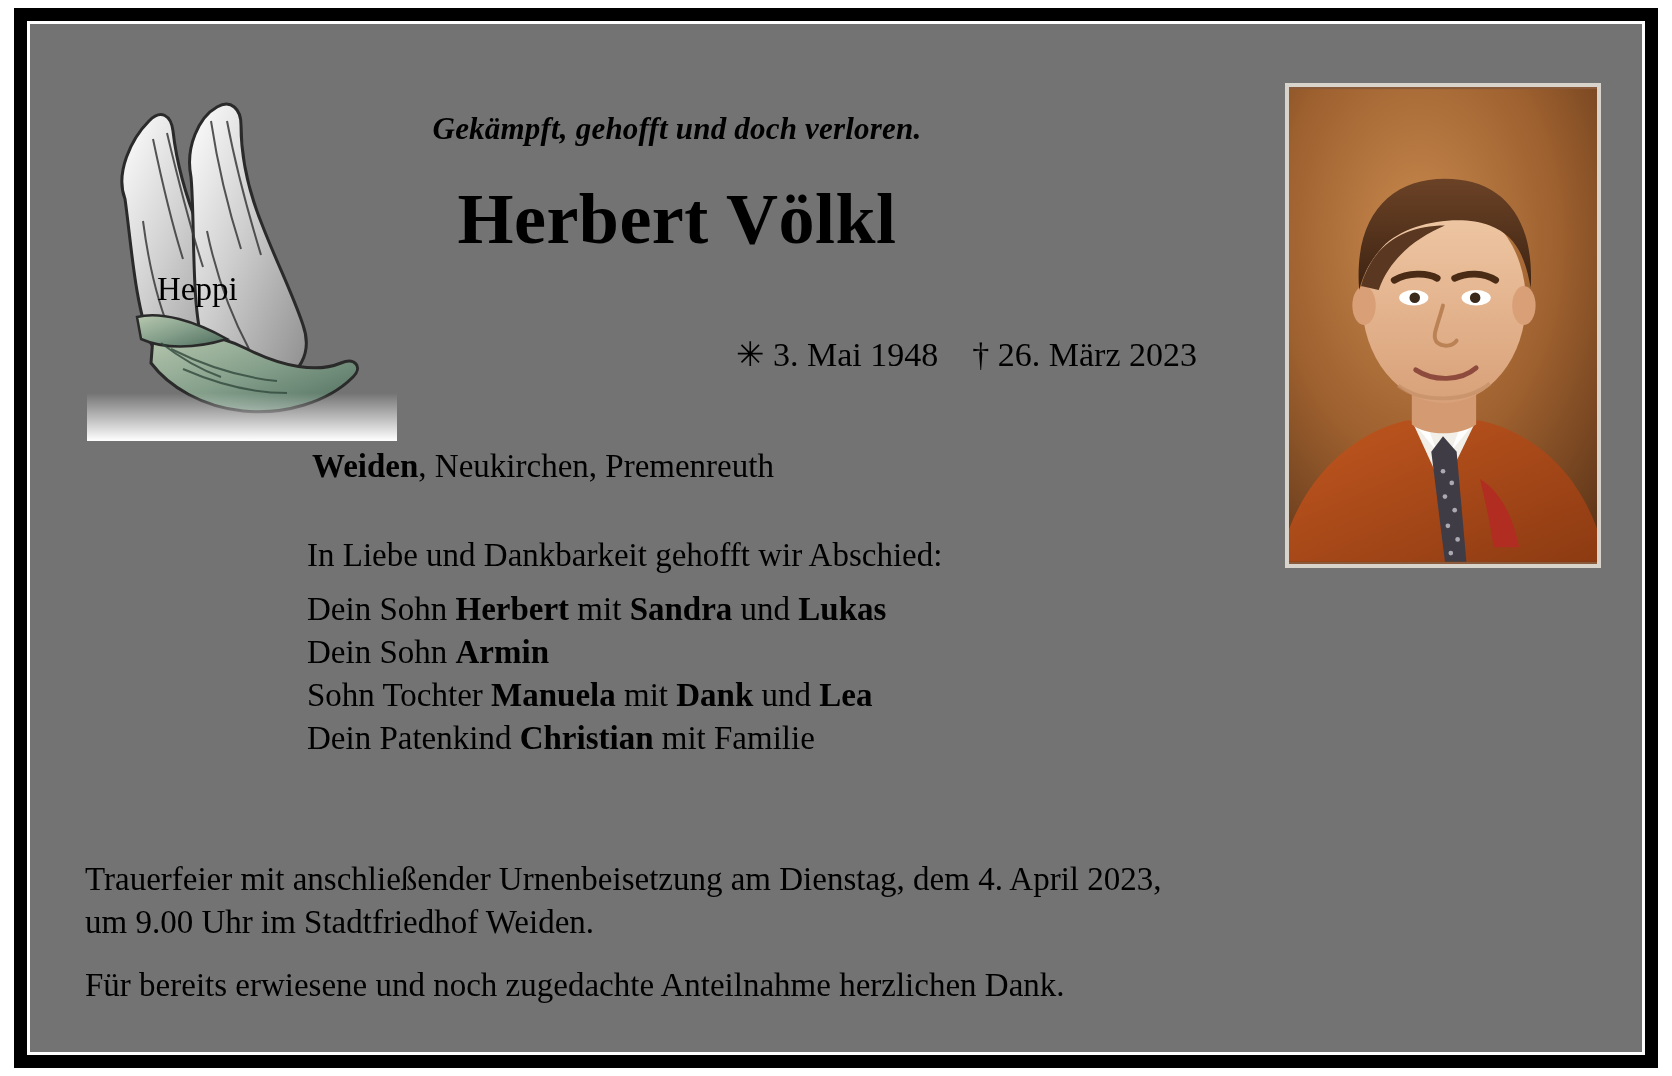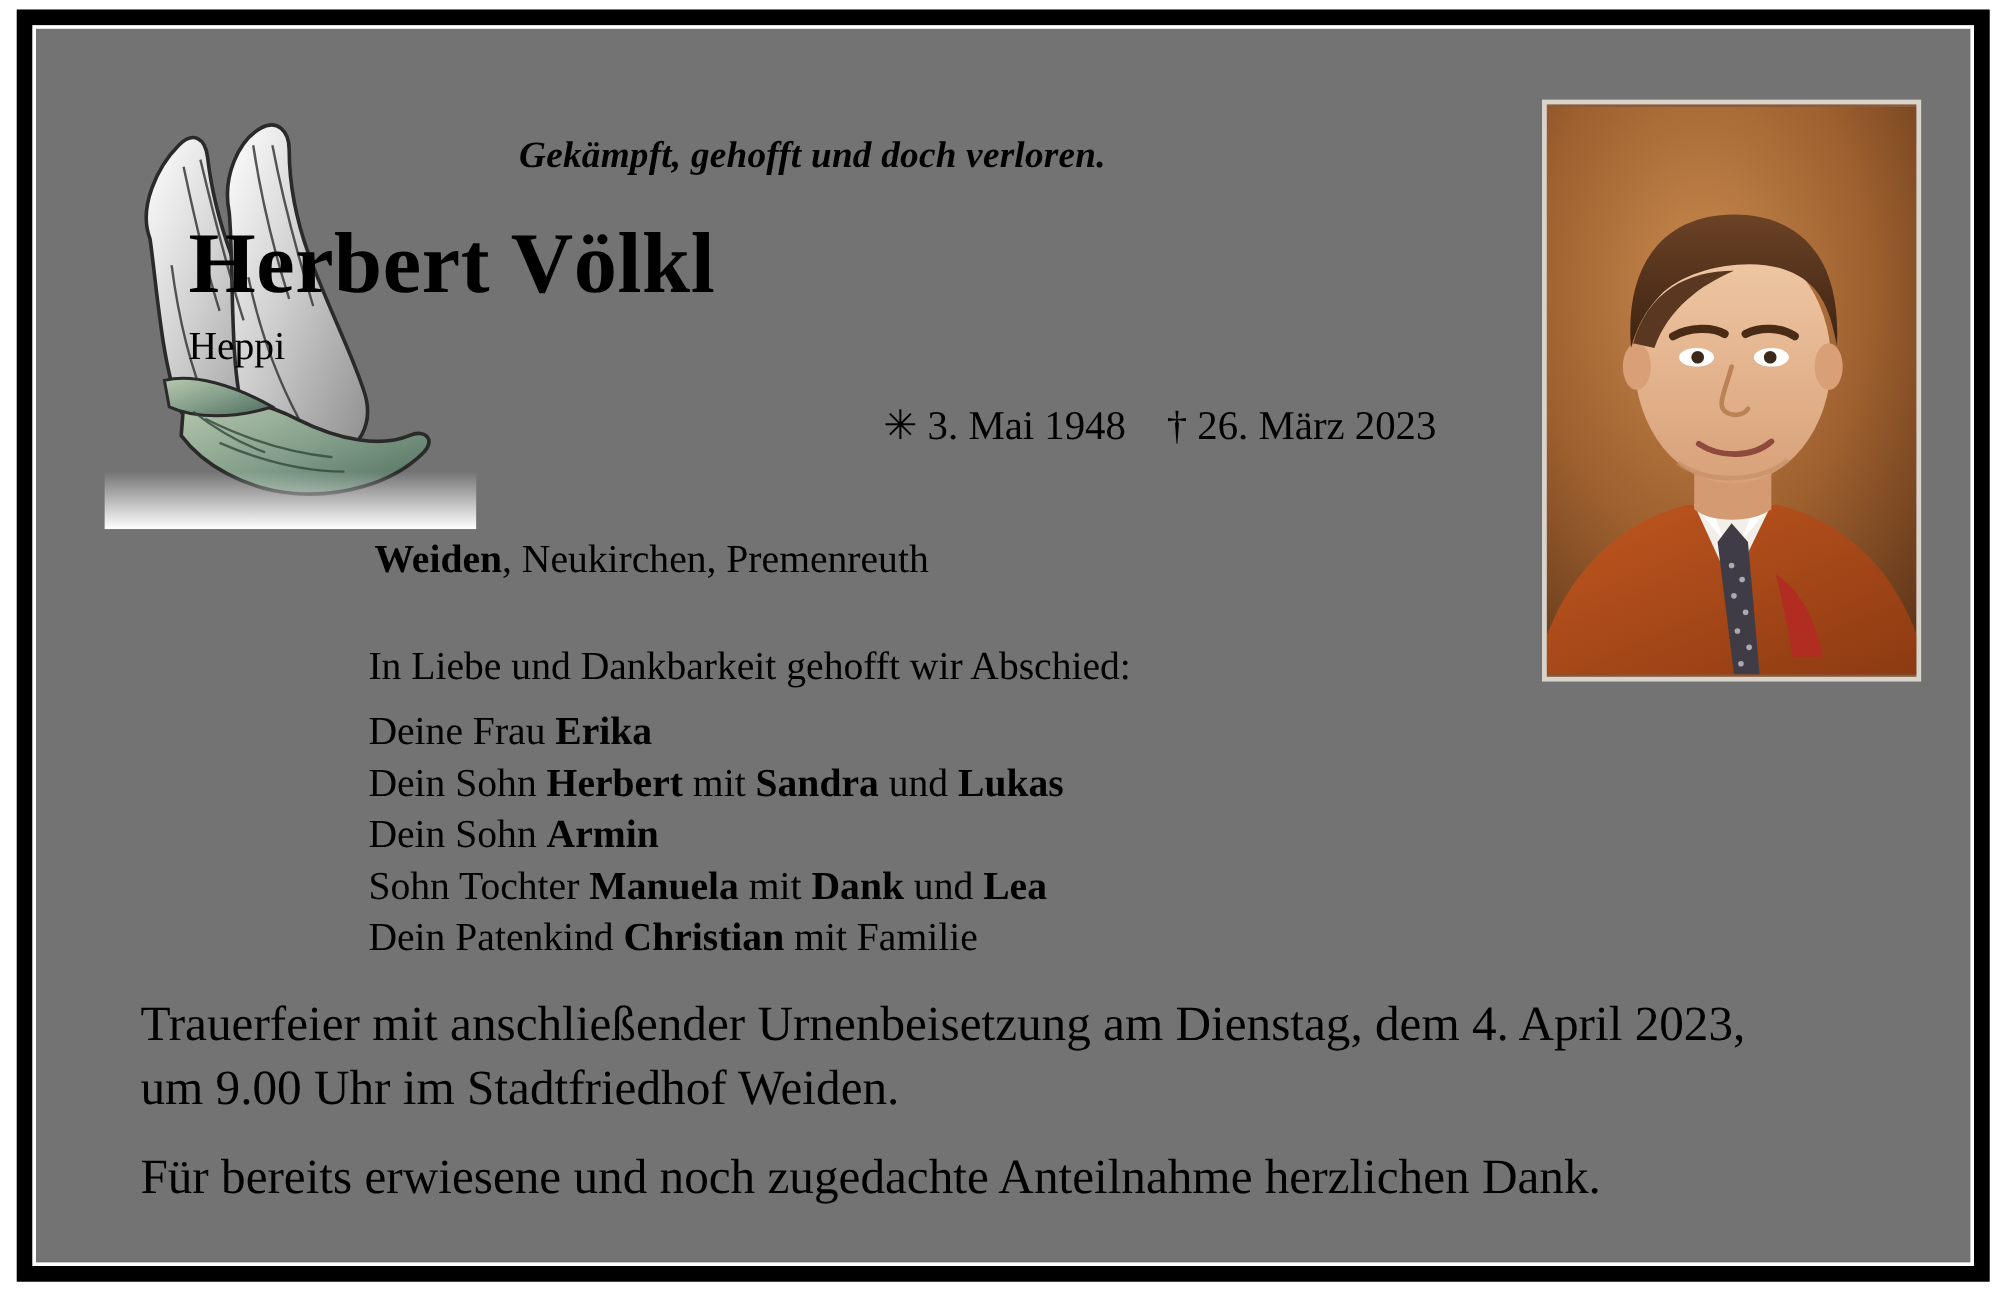--- a/index.html
+++ b/index.html
@@ -87,21 +87,21 @@
     text-align: center;
     font-style: italic;
     font-weight: bold;
     font-size: 31px;
     padding-top: 68px;
     padding-left: 100px;
     letter-spacing: 0.2px;
   }
 
   .name {
-    text-align: left;
+    text-align: center;
     font-size: 72px;
     font-weight: bold;
     padding-left: 100px;
     margin-top: 36px;
     line-height: 1.0;
     letter-spacing: 0.5px;
   }
 
   .nickname {
     font-size: 33px;
@@ -134,23 +134,22 @@
     padding-left: 250px;
     margin-top: 14px;
     line-height: 1.30;
   }
 
   .bottom-block {
     position: absolute;
     left: 28px;
     right: 30px;
     bottom: 30px;
-    font-size: 41px;
+    font-size: 33px;
     line-height: 1.30;
-    margin-left: 32px;
   }
   .bottom-block p { margin: 0; }
   .bottom-block .spacer { height: 20px; }
 
   b { font-weight: bold; }
 </style>
 </head>
 <body>
 
 <div class="page">
@@ -285,21 +284,20 @@
         <div class="nickname">Heppi</div>
         <div class="dates">✳ 3. Mai 1948    † 26. März 2023</div>
 
         <div class="places">
           <b>Weiden</b><span>, Neukirchen, Premenreuth</span>
         </div>
 
         <div class="farewell-intro">In Liebe und Dankbarkeit gehofft wir Abschied:</div>
 
         <div class="family">
-          <div><span>Deine Frau </span><b>Erika</b></div>
           <div><span>Dein Sohn </span><b>Herbert</b><span> mit </span><b>Sandra</b><span> und </span><b>Lukas</b></div>
           <div><span>Dein Sohn </span><b>Armin</b></div>
           <div><span>Sohn Tochter </span><b>Manuela</b><span> mit </span><b>Dank</b><span> und </span><b>Lea</b></div>
           <div><span>Dein Patenkind </span><b>Christian</b><span> mit Familie</span></div>
         </div>
       </div>
 
       <div class="bottom-block">
         <p>Trauerfeier mit anschließender Urnenbeisetzung am Dienstag, dem 4. April 2023,</p>
         <p>um 9.00 Uhr im Stadtfriedhof Weiden.</p>

